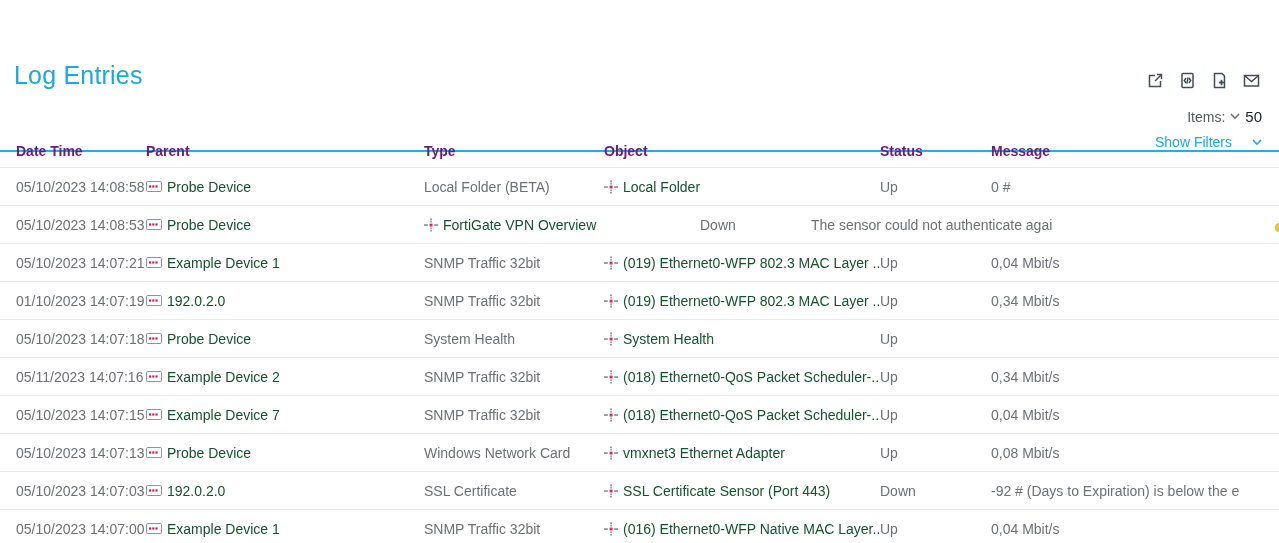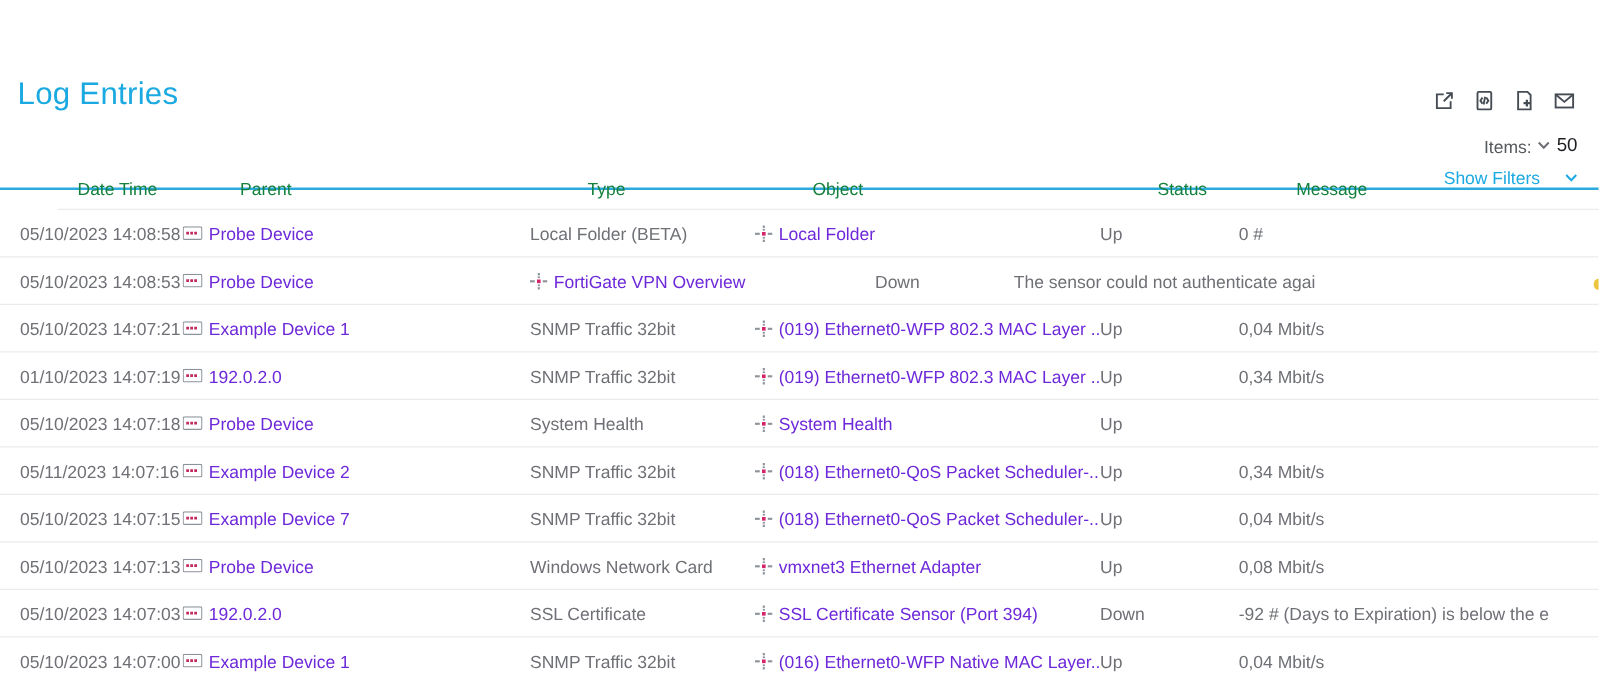--- a/index.html
+++ b/index.html
@@ -41,31 +41,31 @@
   .filters-row .chev svg { stroke:#1aa9e0; }
   .blue-rule { position:absolute; left:0; top:102px; width:1279px; height:2px; background:#2baade; }
 
   
   .log-table { position:absolute; left:0; top:134px; width:1279px; }
   .tr, .thead {
     display:flex; align-items:center; height:38px;
     border-bottom:1px solid #eaebec;
     font-size:14px; white-space:nowrap;
   }
-  .thead { height:34px; color:#15803d; font-weight:normal;margin-left:46px; }
+  .thead { height:34px; color:#701a75; font-weight:bold; }
   .td, .th { overflow:hidden; flex-shrink:0; display:flex; align-items:center; }
   .col-date    { width:146px; padding-left:16px; }
   .col-parent  { width:278px; }
   .col-type    { width:180px; }
   .col-object  { width:276px; }
   .col-status  { width:111px; }
   .col-message { flex:1 1 auto; overflow:hidden; }
   .cell-gray { color:#6e7075; }
   .obj-link, .parent-link {
-    color:#6d28d9; text-decoration:none; cursor:pointer;
+    color:#14532d; text-decoration:none; cursor:pointer;
   }
   .device-icon { display:inline-flex; margin-right:5px; }
   .sensor-icon { display:inline-flex; margin-right:5px; }
 
   
   .clipped-warn {
     position:absolute; right:0; top:223px; width:4px; height:9px;
     background:#ecc53e; border-radius:5px 0 0 5px;
   }
 </style>
@@ -413,21 +413,21 @@
         <svg width="14" height="14" viewBox="0 0 14 14">
           <rect x="0" y="6.2" width="3.8" height="1.7" fill="#8d9399"></rect>
           <rect x="10.2" y="6.2" width="3.8" height="1.7" fill="#8d9399"></rect>
           <rect x="6.2" y="0.4" width="1.7" height="1.9" fill="#8d9399"></rect>
           <rect x="6.2" y="3.1" width="1.7" height="1.4" fill="#8d9399"></rect>
           <rect x="6.2" y="9.5" width="1.7" height="1.4" fill="#8d9399"></rect>
           <rect x="6.2" y="11.7" width="1.7" height="1.9" fill="#8d9399"></rect>
           <rect x="5.6" y="5.6" width="2.9" height="2.9" fill="#d6246a"></rect>
         </svg>
       </span>
-      <a class="obj-link">SSL Certificate Sensor (Port 394)</a>
+      <a class="obj-link">SSL Certificate Sensor (Port 443)</a>
     </span>
     <span class="td col-status cell-gray">Down</span>
     <span class="td col-message cell-gray">-92 # (Days to Expiration) is below the e</span>
   </div>
 
   <div class="tr">
     <span class="td col-date cell-gray">05/10/2023 14:07:00</span>
     <span class="td col-parent">
       <span class="device-icon">
         <svg width="16" height="11" viewBox="0 0 16 11">

